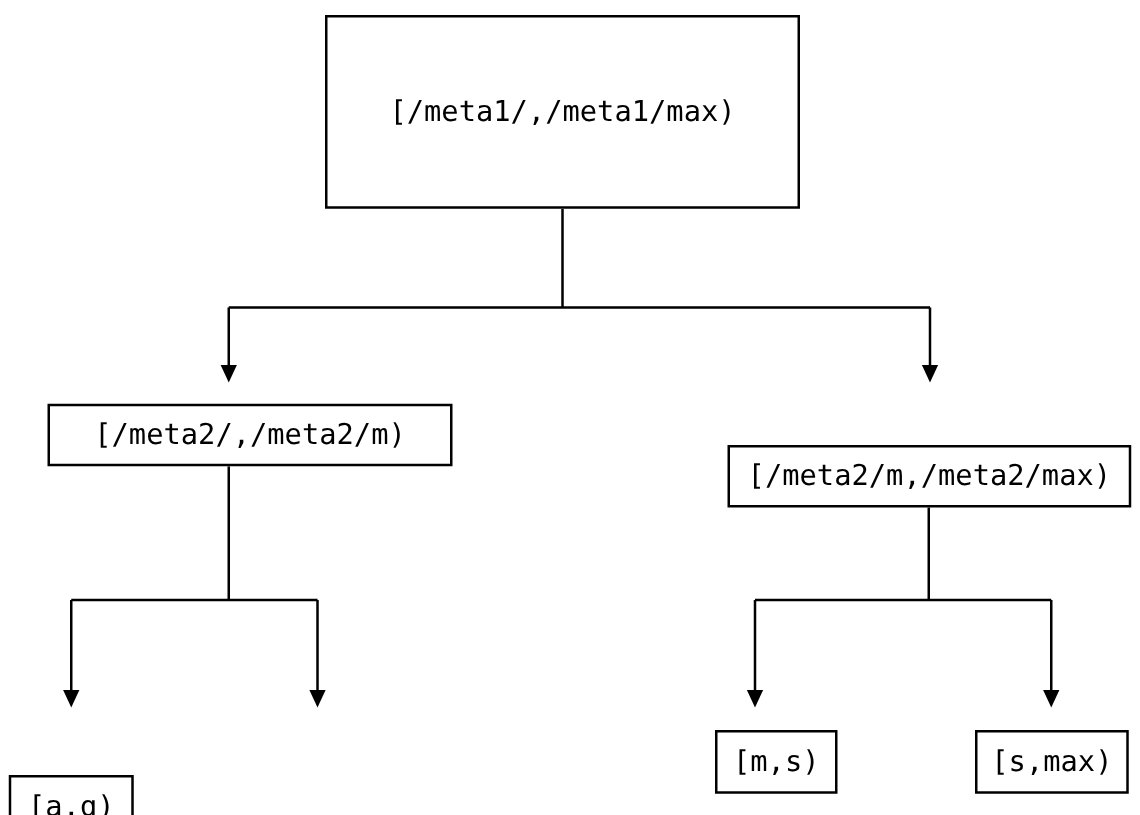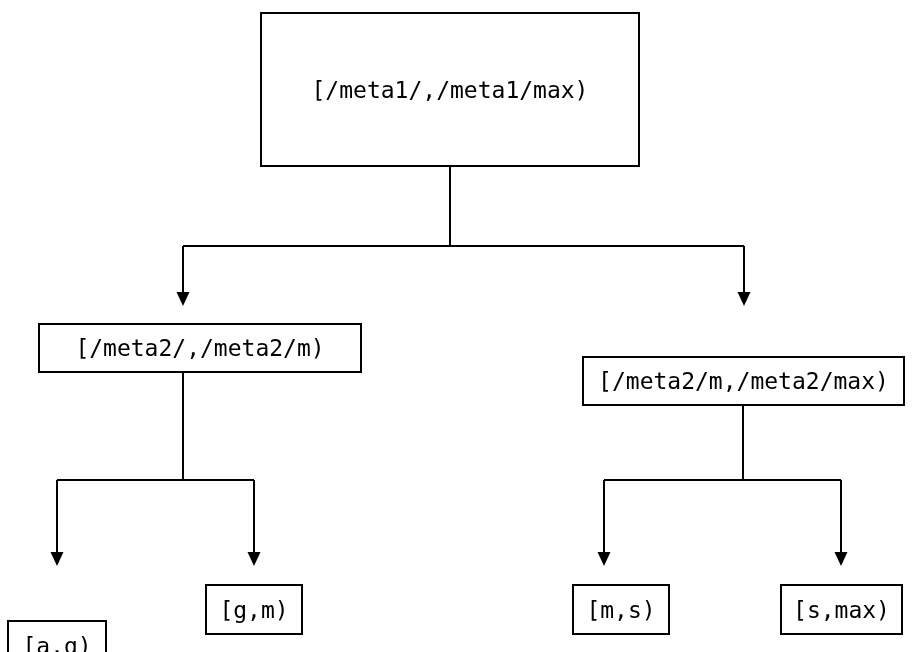--- a/index.html
+++ b/index.html
@@ -84,23 +84,20 @@
   </div>
 
   <div class="node n-l2r">
     <span>[/meta2/m,/meta2/max)</span>
   </div>
 
   <div class="node n-ag">
     <span>[a,g)</span>
   </div>
 
-  <div class="node n-gm">
-    <span>[g,m)</span>
-  </div>
 
   <div class="node n-ms">
     <span>[m,s)</span>
   </div>
 
   <div class="node n-smax">
     <span>[s,max)</span>
   </div>
 
 </div>

